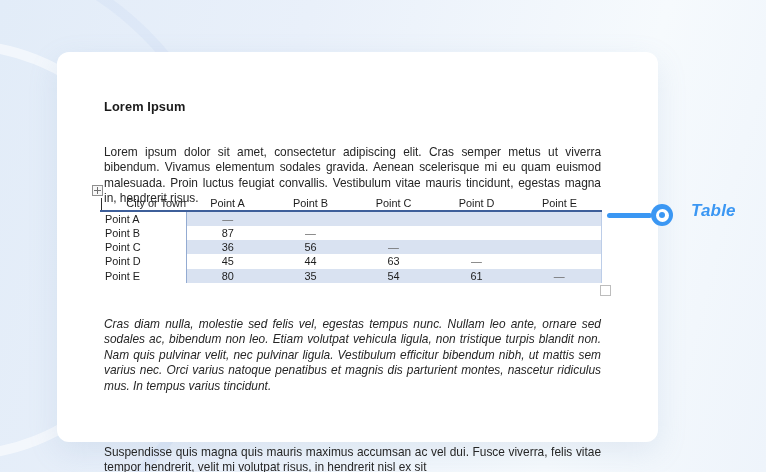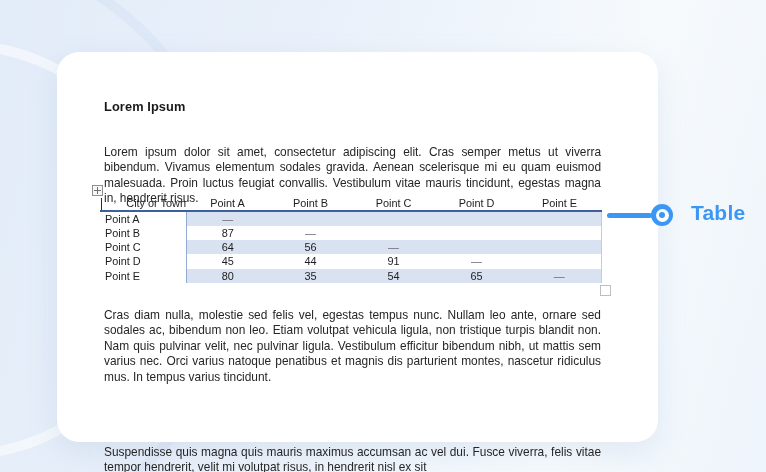--- a/index.html
+++ b/index.html
@@ -9,34 +9,34 @@
   .stage {
     position: relative; width: 766px; height: 472px; overflow: hidden;
     background: linear-gradient(105deg, #e2ecf8 0%, #e9f0fa 35%, #f6fafd 75%, #eef4fb 100%);
   }
   .bg-ring { position:absolute; border-radius:50%; border:10px solid rgba(255,255,255,0.55); pointer-events:none; }
   .bg-ring.r1 { width:420px; height:420px; left:-250px; top:40px; }
   .bg-ring.r2 { width:620px; height:620px; left:-380px; top:-60px; border-color: rgba(205,222,243,0.35); }
 
   .card {
     position:absolute; left:57px; top:52px; width:601px; height:390px;
-    background:#ffffff; border-radius:22px;
+    background:#ffffff; border-radius:12px;
     box-shadow: 0 10px 30px rgba(125,155,195,0.16);
   }
 
   .doc-heading {
     position:absolute; left:47px; top:47px;
     font-size:12.8px; font-weight:bold; color:#191919; letter-spacing:.1px;
   }
   .para {
     position:absolute; left:47px; width:497px;
     font-size:11.9px; line-height:15.45px; color:#262626; text-align:justify;
   }
   .p1 { top:73px;margin-top:20px; }
-  .p2 { top:256px; }
+  .p2 { top:265px;font-style:italic; }
   .p3 { top:346px;margin-top:47px; }
 
   
   .doc-table {
     position:absolute; left:43px; top:144px; width:501px;
     border-collapse:collapse; table-layout:fixed;
     font-size:10.9px; color:#1d1d1d;
   }
   .doc-table th {
     font-weight:normal; height:15px; padding:0;
@@ -79,21 +79,21 @@
     border-radius:50%; background:#3b97f3;
     display:flex; align-items:center; justify-content:center;
   }
   .callout-bullseye .ring {
     width:13px; height:13px; border-radius:50%; background:#ffffff;
     display:flex; align-items:center; justify-content:center;
   }
   .callout-bullseye .dot { width:6.6px; height:6.6px; border-radius:50%; background:#3b97f3; }
   .callout-label {
     position:absolute; left:691px; top:201px;
-    font-size:21px; font-weight:bold; color:#3b97f3; letter-spacing:.2px;
+    font-size:17px; font-weight:bold; color:#3b97f3; letter-spacing:.2px;font-style:italic;
   }
 </style>
 </head>
 <body>
 
 <div class="stage">
   <div class="bg-ring r2"></div>
   <div class="bg-ring r1"></div>
 
   <div class="card">
@@ -135,40 +135,40 @@
         <tr>
           <td class="rowlabel">Point B</td>
           <td class="firstdata">87</td>
           <td class="dash">—</td>
           <td></td>
           <td></td>
           <td class="lastcol"></td>
         </tr>
         <tr class="band">
           <td class="rowlabel">Point C</td>
-          <td class="firstdata">64</td>
+          <td class="firstdata">36</td>
           <td>56</td>
           <td class="dash">—</td>
           <td></td>
           <td class="lastcol"></td>
         </tr>
         <tr>
           <td class="rowlabel">Point D</td>
           <td class="firstdata">45</td>
           <td>44</td>
-          <td>91</td>
+          <td>63</td>
           <td class="dash">—</td>
           <td class="lastcol"></td>
         </tr>
         <tr class="band">
           <td class="rowlabel">Point E</td>
           <td class="firstdata">80</td>
           <td>35</td>
           <td>54</td>
-          <td>65</td>
+          <td>61</td>
           <td class="lastcol dash">—</td>
         </tr>
       </tbody>
     </table>
 
     <div class="resize-handle"></div>
 
     <p class="para p2">Cras diam nulla, molestie sed felis vel, egestas tempus nunc. Nullam leo ante, ornare sed sodales ac, bibendum non leo. Etiam volutpat vehicula ligula, non tristique turpis blandit non. Nam quis pulvinar velit, nec pulvinar ligula. Vestibulum efficitur bibendum nibh, ut mattis sem varius nec. Orci varius natoque penatibus et magnis dis parturient montes, nascetur ridiculus mus. In tempus varius tincidunt.</p>
     <p class="para p3">Suspendisse quis magna quis mauris maximus accumsan ac vel dui. Fusce viverra, felis vitae tempor hendrerit, velit mi volutpat risus, in hendrerit nisl ex sit</p>
   </div>

